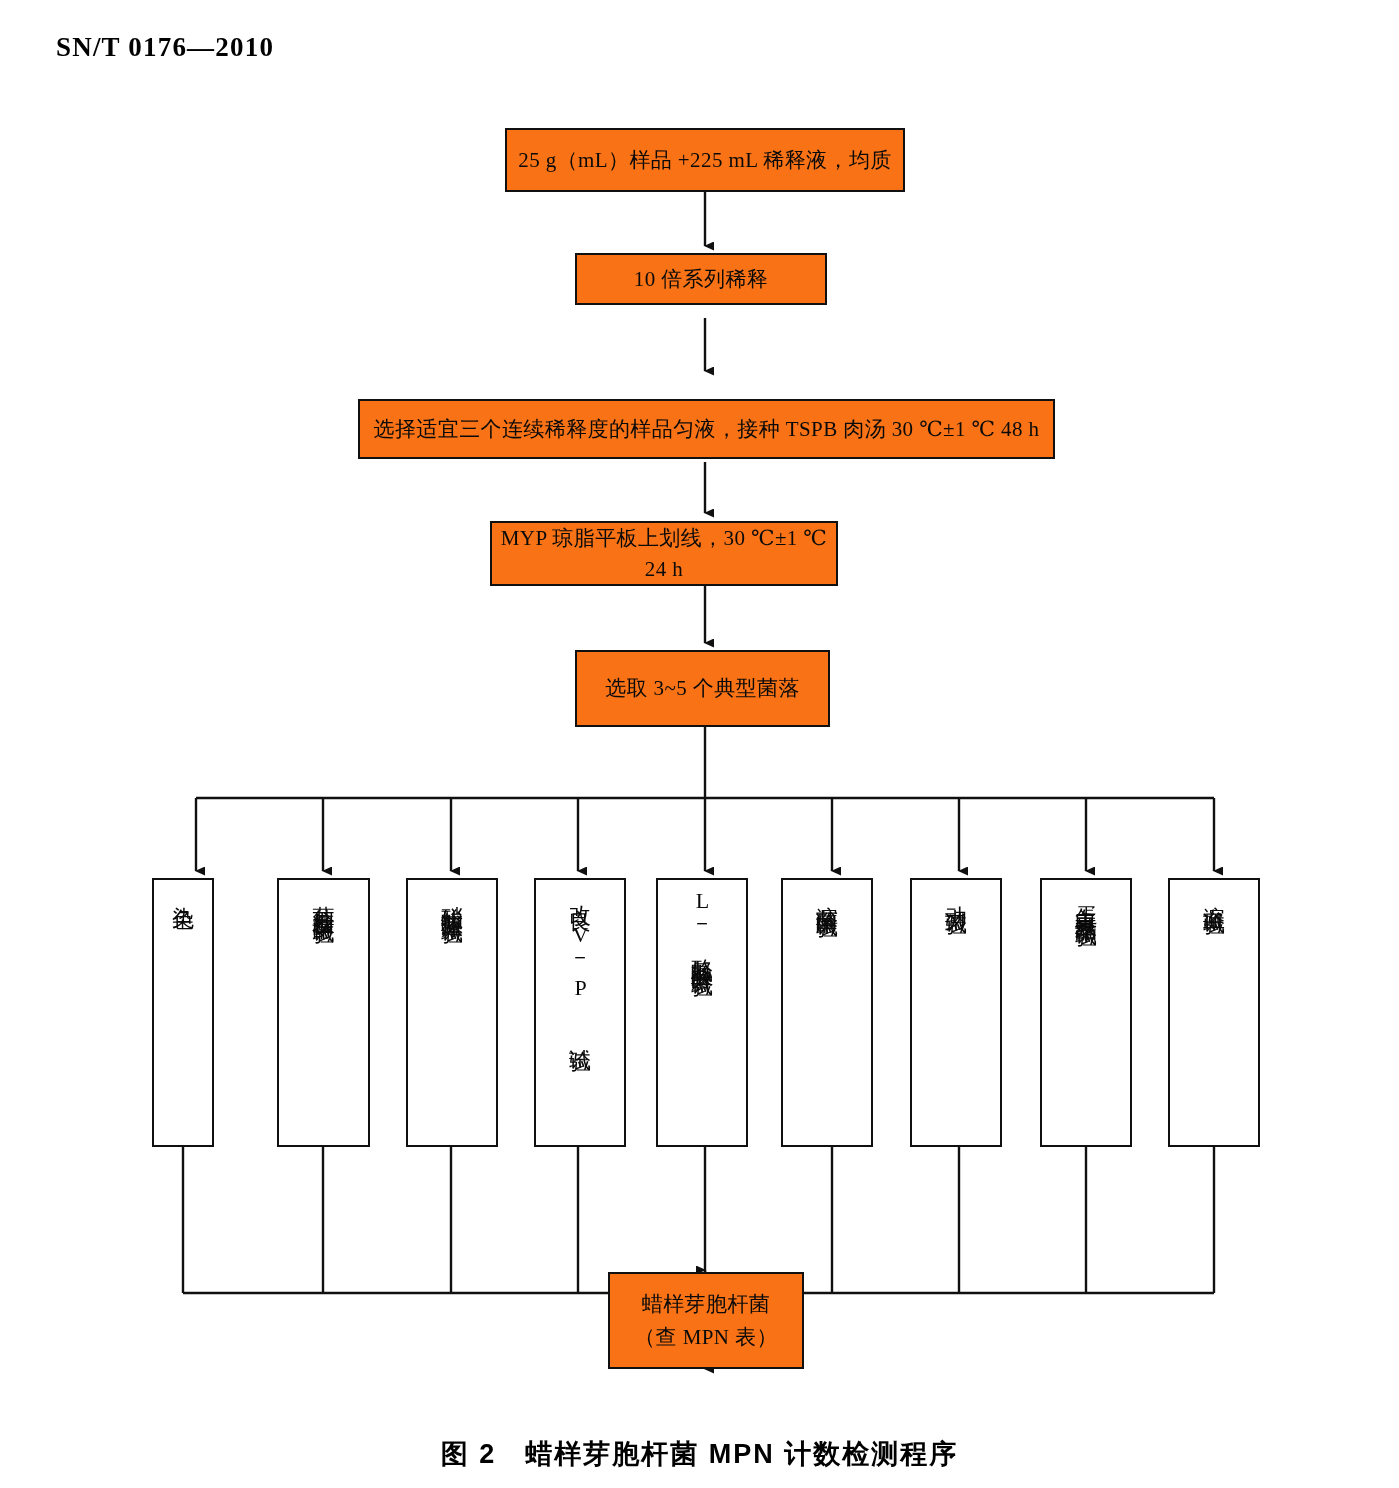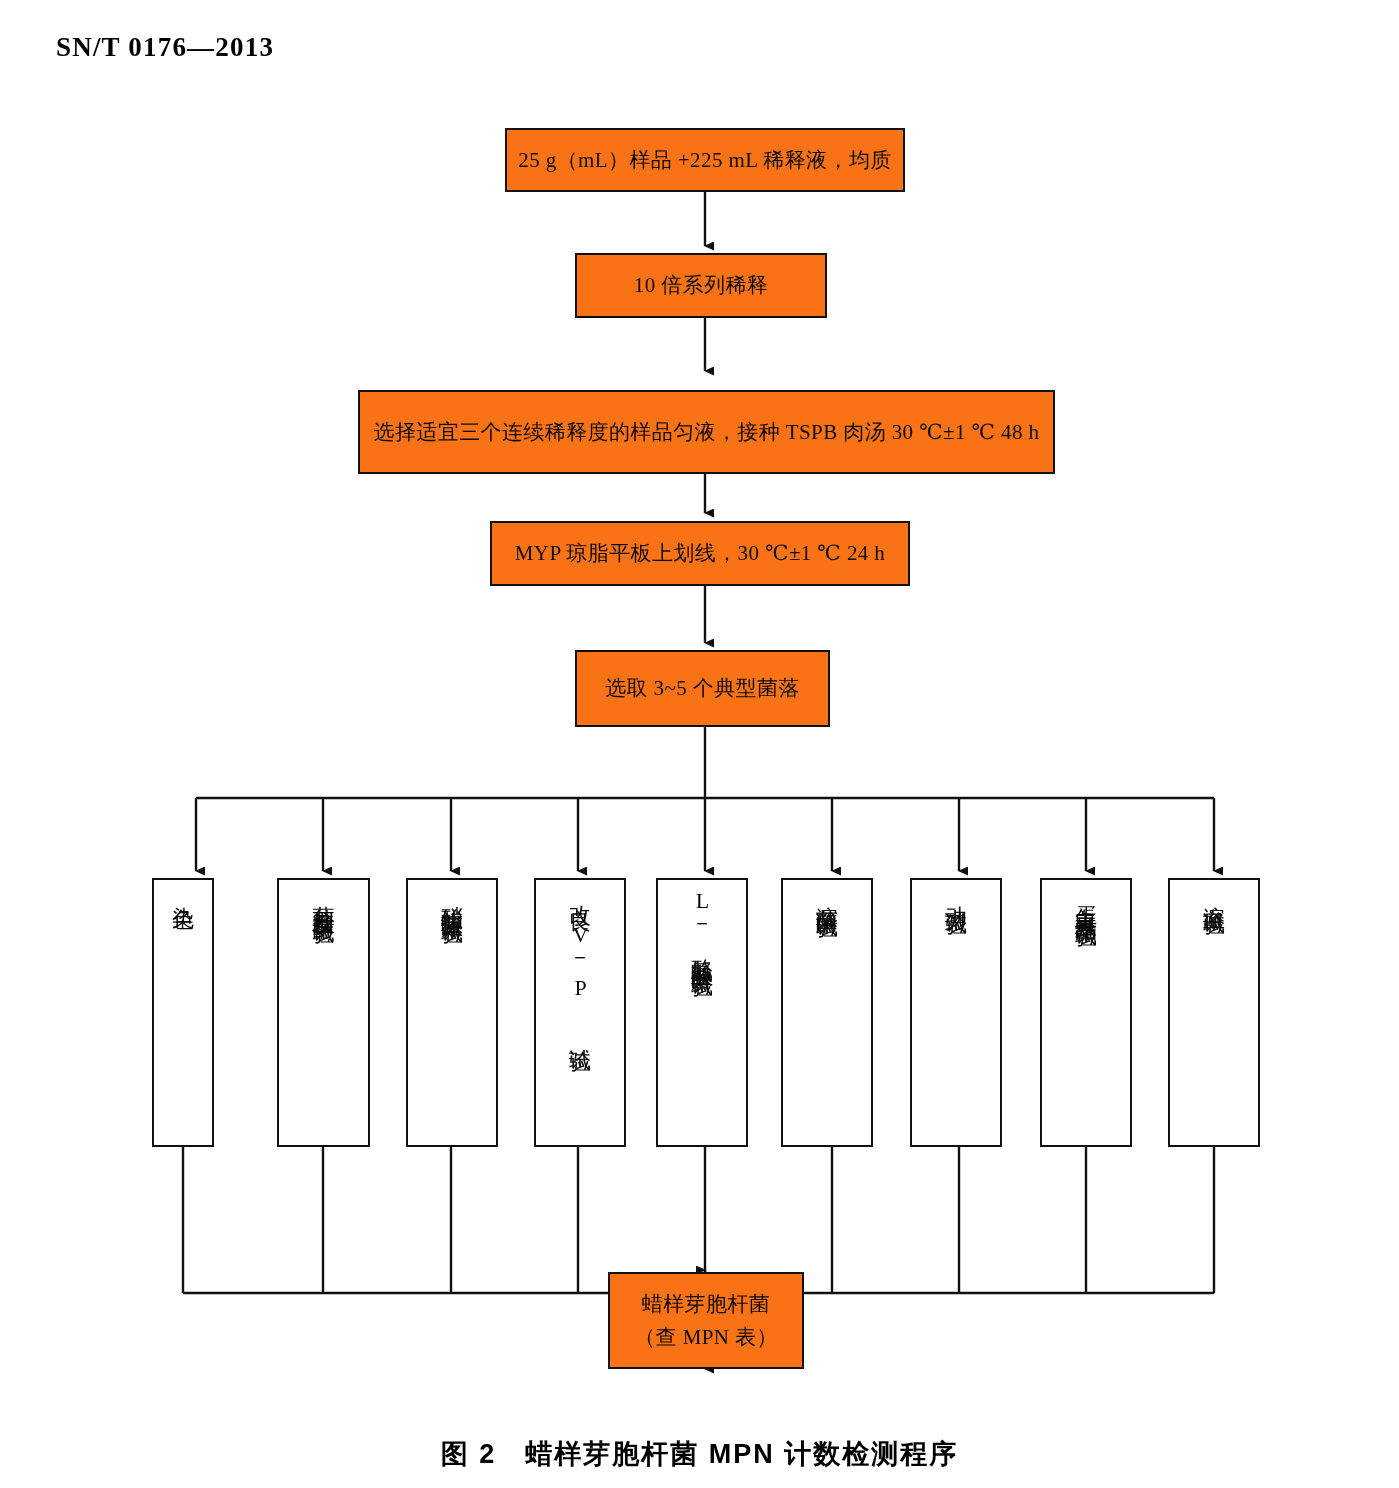--- a/index.html
+++ b/index.html
@@ -92,21 +92,21 @@
     text-align: center;
     font-family: Liberation Sans, sans-serif;
     font-size: 27px;
     font-weight: 700;
     letter-spacing: 2px;
   }
 </style>
 </head>
 <body>
 
-<div class="std-header">SN/T 0176—2013</div>
+<div class="std-header">SN/T 0176—2010</div>
 
 <svg class="chart-canvas" viewBox="0 0 1399 1488" xmlns="http://www.w3.org/2000/svg">
   <defs>
     <marker id="arrowhead" markerWidth="9" markerHeight="10" refX="4.5" refY="9" orient="auto" markerUnits="userSpaceOnUse">
       <path d="M0,0 L9,0 L4.5,10 Z" fill="#101010"></path>
     </marker>
   </defs>
   <g stroke="#101010" stroke-width="2.4" fill="none">
 
     <line x1="705" y1="192" x2="705" y2="246" marker-end="url(#arrowhead)"></line>
@@ -148,25 +148,25 @@
     <line x1="705" y1="1293" x2="705" y2="1270" marker-end="url(#arrowhead)" transform="translate(0,0)"></line>
   </g>
 
   <g stroke="#101010" stroke-width="2.4" fill="none">
     <line x1="705" y1="1293" x2="705" y2="1369" marker-end="url(#arrowhead)"></line>
   </g>
 </svg>
 
 <div class="node" style="left:505px; top:128px; width:400px; height:64px;">25 g（mL）样品 +225 mL 稀释液，均质</div>
 
-<div class="node" style="left:575px; top:253px; width:252px; height:65px;">10 倍系列稀释</div>
-
-<div class="node" style="left:358px; top:390px; width:697px; height:84px;">选择适宜三个连续稀释度的样品匀液，接种 TSPB 肉汤 30 ℃±1 ℃ 48 h</div>
-
-<div class="node" style="left:490px; top:521px; width:420px; height:65px;">MYP 琼脂平板上划线，30 ℃±1 ℃ 24 h</div>
+<div class="node" style="left:575px; top:253px; width:252px; height:52px;">10 倍系列稀释</div>
+
+<div class="node" style="left:358px; top:399px; width:697px; height:60px;">选择适宜三个连续稀释度的样品匀液，接种 TSPB 肉汤 30 ℃±1 ℃ 48 h</div>
+
+<div class="node" style="left:490px; top:521px; width:348px; height:65px;">MYP 琼脂平板上划线，30 ℃±1 ℃ 24 h</div>
 
 <div class="node" style="left:575px; top:650px; width:255px; height:77px;">选取 3~5 个典型菌落</div>
 
 <div class="vnode" style="left:152px; top:878px; width:62px; height:269px;">
   <span class="vtext">染色</span>
 </div>
 
 <div class="vnode" style="left:277px; top:878px; width:93px; height:269px;">
   <span class="vtext">葡萄糖发酵试验</span>
 </div>

